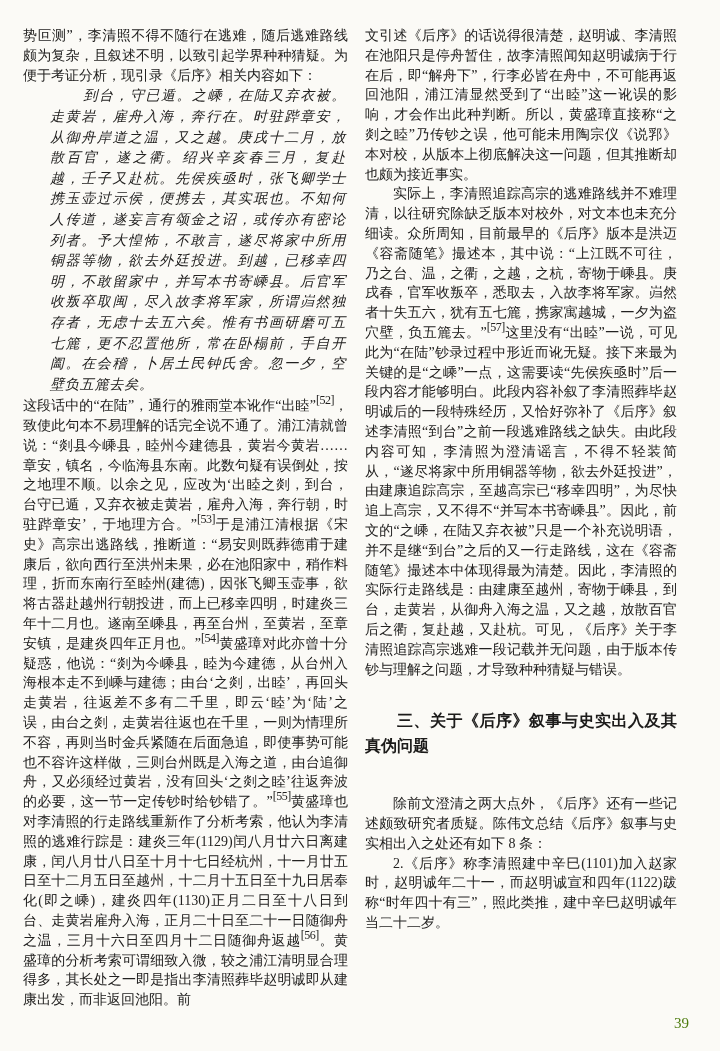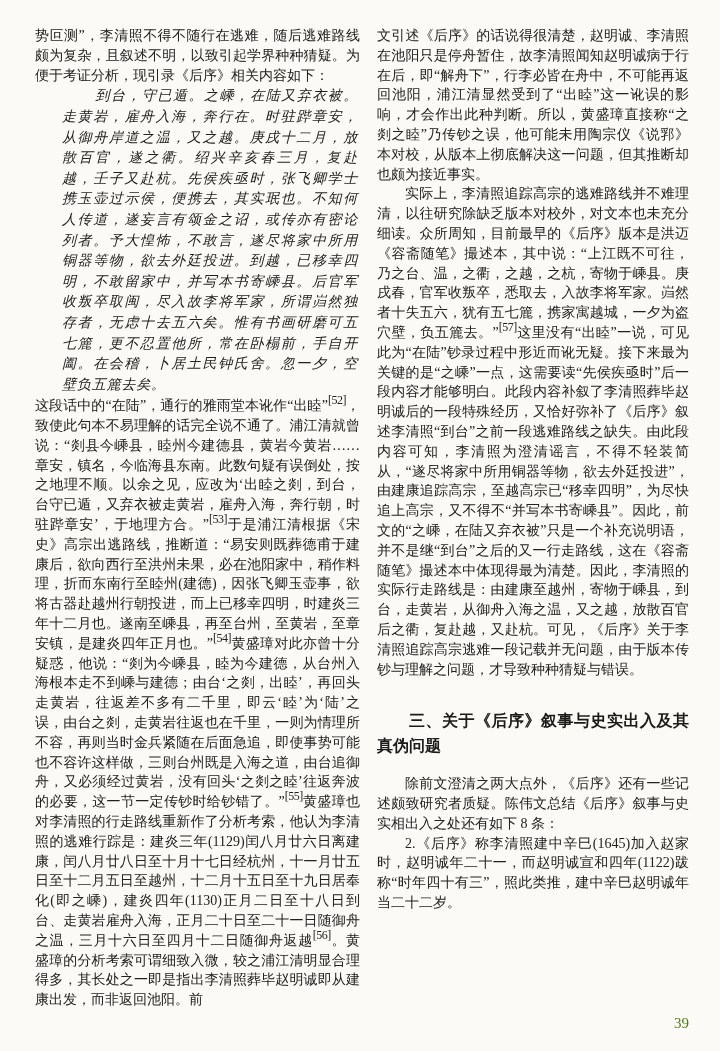--- a/index.html
+++ b/index.html
@@ -10,21 +10,21 @@
     font-family:"Liberation Serif","DejaVu Serif",serif;
     color:#222120;
     overflow:hidden;
   }
   .page{
     position:absolute;inset:0;
     background:#fbfaf6;
   }
   .columns{
     position:absolute;
-    top:26px;left:35px;
+    top:26px;left:23px;
     width:654px;
     display:flex;
     gap:17px;
   }
   .col{width:325px;overflow:hidden;}
   .col.right{width:312px;}
   p{margin:0;}
   p.body{
     font-size:14px;
     line-height:19.8px;
@@ -38,21 +38,21 @@
     font-style:italic;
     text-indent:2.4em;
     text-align:justify;
     letter-spacing:0.06em;
   }
   p.heading{
     font-family:Liberation Sans, sans-serif;
     font-weight:bold;
     font-size:16px;
     line-height:25px;
-    margin:29px 0 16px 0;
+    margin:29px 0 36px 0;
     text-indent:2em;
     text-align:justify;
     color:#1c1b1a;
   }
   sup{
     font-size:12px;
     line-height:0;
     vertical-align:super;
     letter-spacing:-0.5px;
   }
@@ -72,17 +72,17 @@
     <div class="col left">
         <p class="body"><span>势叵测”，李清照不得不随行在逃难，随后逃难路线颇为复杂，且叙述不明，以致引起学界种种猜疑。为便于考证分析，现引录《后序》相关内容如下：</span></p>
         <p class="quote indent"><span>到台，守已遁。之嵊，在陆又弃衣被。走黄岩，雇舟入海，奔行在。时驻跸章安，从御舟岸道之温，又之越。庚戌十二月，放散百官，遂之衢。绍兴辛亥春三月，复赴越，壬子又赴杭。先侯疾亟时，张飞卿学士携玉壶过示侯，便携去，其实珉也。不知何人传道，遂妄言有颂金之诏，或传亦有密论列者。予大惶怖，不敢言，遂尽将家中所用铜器等物，欲去外廷投进。到越，已移幸四明，不敢留家中，并写本书寄嵊县。后官军收叛卒取闽，尽入故李将军家，所谓岿然独存者，无虑十去五六矣。惟有书画研磨可五七簏，更不忍置他所，常在卧榻前，手自开阖。在会稽，卜居土民钟氏舍。忽一夕，空壁负五簏去矣。</span></p>
         <p class="body"><span>这段话中的“在陆”，通行的雅雨堂本讹作“出睦”</span><sup>[52]</sup><span>，致使此句本不易理解的话完全说不通了。浦江清就曾说：“剡县今嵊县，睦州今建德县，黄岩今黄岩……章安，镇名，今临海县东南。此数句疑有误倒处，按之地理不顺。以余之见，应改为‘出睦之剡，到台，台守已遁，又弃衣被走黄岩，雇舟入海，奔行朝，时驻跸章安’，于地理方合。”</span><sup>[53]</sup><span>于是浦江清根据《宋史》高宗出逃路线，推断道：“易安则既葬德甫于建康后，欲向西行至洪州未果，必在池阳家中，稍作料理，折而东南行至睦州(建德)，因张飞卿玉壶事，欲将古器赴越州行朝投进，而上已移幸四明，时建炎三年十二月也。遂南至嵊县，再至台州，至黄岩，至章安镇，是建炎四年正月也。”</span><sup>[54]</sup><span>黄盛璋对此亦曾十分疑惑，他说：“剡为今嵊县，睦为今建德，从台州入海根本走不到嵊与建德；由台‘之剡，出睦’，再回头走黄岩，往返差不多有二千里，即云‘睦’为‘陆’之误，由台之剡，走黄岩往返也在千里，一则为情理所不容，再则当时金兵紧随在后面急追，即使事势可能也不容许这样做，三则台州既是入海之道，由台追御舟，又必须经过黄岩，没有回头‘之剡之睦’往返奔波的必要，这一节一定传钞时给钞错了。”</span><sup>[55]</sup><span>黄盛璋也对李清照的行走路线重新作了分析考索，他认为李清照的逃难行踪是：建炎三年(1129)闰八月廿六日离建康，闰八月廿八日至十月十七日经杭州，十一月廿五日至十二月五日至越州，十二月十五日至十九日居奉化(即之嵊)，建炎四年(1130)正月二日至十八日到台、走黄岩雇舟入海，正月二十日至二十一日随御舟之温，三月十六日至四月十二日随御舟返越</span><sup>[56]</sup><span>。黄盛璋的分析考索可谓细致入微，较之浦江清明显合理得多，其长处之一即是指出李清照葬毕赵明诚即从建康出发，而非返回池阳。前</span></p>
       </div>
     <div class="col right">
         <p class="body"><span>文引述《后序》的话说得很清楚，赵明诚、李清照在池阳只是停舟暂住，故李清照闻知赵明诚病于行在后，即“解舟下”，行李必皆在舟中，不可能再返回池阳，浦江清显然受到了“出睦”这一讹误的影响，才会作出此种判断。所以，黄盛璋直接称“之剡之睦”乃传钞之误，他可能未用陶宗仪《说郛》本对校，从版本上彻底解决这一问题，但其推断却也颇为接近事实。</span></p>
         <p class="body indent"><span>实际上，李清照追踪高宗的逃难路线并不难理清，以往研究除缺乏版本对校外，对文本也未充分细读。众所周知，目前最早的《后序》版本是洪迈《容斋随笔》撮述本，其中说：“上江既不可往，乃之台、温，之衢，之越，之杭，寄物于嵊县。庚戌春，官军收叛卒，悉取去，入故李将军家。岿然者十失五六，犹有五七簏，携家寓越城，一夕为盗穴壁，负五簏去。”</span><sup>[57]</sup><span>这里没有“出睦”一说，可见此为“在陆”钞录过程中形近而讹无疑。接下来最为关键的是“之嵊”一点，这需要读“先侯疾亟时”后一段内容才能够明白。此段内容补叙了李清照葬毕赵明诚后的一段特殊经历，又恰好弥补了《后序》叙述李清照“到台”之前一段逃难路线之缺失。由此段内容可知，李清照为澄清谣言，不得不轻装简从，“遂尽将家中所用铜器等物，欲去外廷投进”，由建康追踪高宗，至越高宗已“移幸四明”，为尽快追上高宗，又不得不“并写本书寄嵊县”。因此，前文的“之嵊，在陆又弃衣被”只是一个补充说明语，并不是继“到台”之后的又一行走路线，这在《容斋随笔》撮述本中体现得最为清楚。因此，李清照的实际行走路线是：由建康至越州，寄物于嵊县，到台，走黄岩，从御舟入海之温，又之越，放散百官后之衢，复赴越，又赴杭。可见，《后序》关于李清照追踪高宗逃难一段记载并无问题，由于版本传钞与理解之问题，才导致种种猜疑与错误。</span></p>
         <p class="heading indent"><span>三、关于《后序》叙事与史实出入及其真伪问题</span></p>
         <p class="body indent"><span>除前文澄清之两大点外，《后序》还有一些记述颇致研究者质疑。陈伟文总结《后序》叙事与史实相出入之处还有如下 8 条：</span></p>
-        <p class="body indent"><span>2.《后序》称李清照建中辛巳(1645)加入赵家时，赵明诚年二十一，而赵明诚宣和四年(1122)跋称“时年四十有三”，照此类推，建中辛巳赵明诚年当二十二岁。</span></p>
+        <p class="body indent"><span>2.《后序》称李清照建中辛巳(1101)加入赵家时，赵明诚年二十一，而赵明诚宣和四年(1122)跋称“时年四十有三”，照此类推，建中辛巳赵明诚年当二十二岁。</span></p>
       </div>
   </div>
   <div class="page-number">39</div>
 </div>
 
 </body></html>

